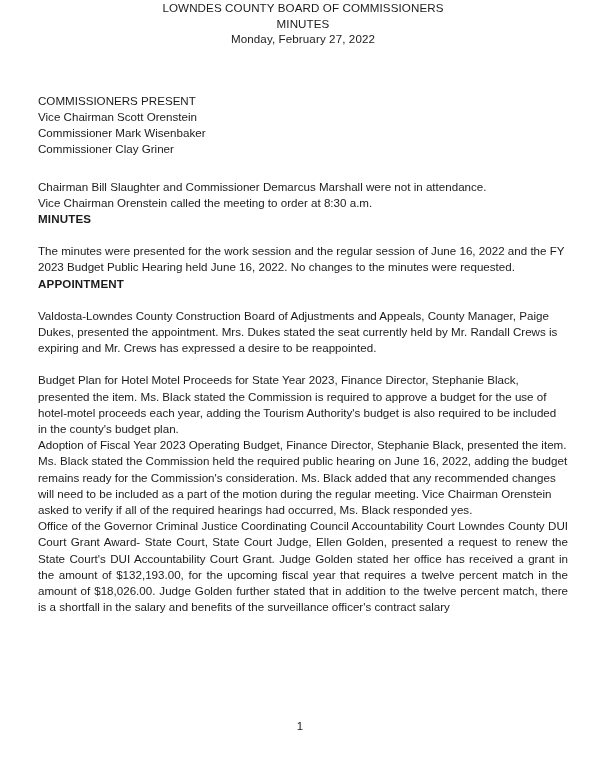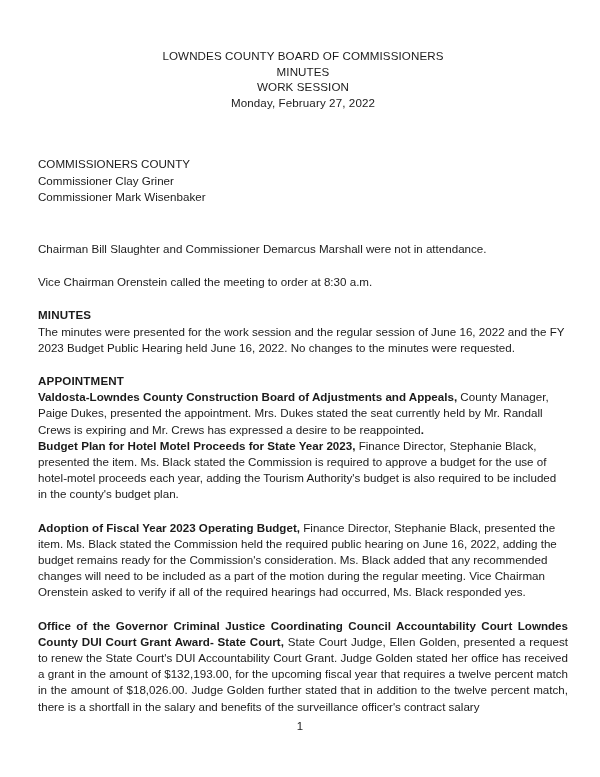--- a/index.html
+++ b/index.html
@@ -26,21 +26,20 @@
   .content {
     position: absolute;
     left: 38px;
     top: 0;
     width: 530px;
   }
 
   
   .doc-header {
     text-align: center;
-    padding-top: 48px;
   }
   .doc-header .hline {
     font-size: 11.6px;
     line-height: 15.6px;
     letter-spacing: 0.1px;
     white-space: nowrap;
   }
   .roster {
     margin-top: 46px;
   }
@@ -51,32 +50,32 @@
 
   .para {
     font-size: 11.6px;
     line-height: 16.2px;
     text-align: left;
   }
   .para.justify {
     text-align: justify;
     text-justify: inter-word;
   }
-  .gap-1 { }
-  .gap-2 { margin-top: 17px; }
+  .gap-1 { margin-top: 16px; }
+  .gap-2 { }
   .gap-3 { margin-top: 18px; }
 
   .heading {
     font-size: 11.6px;
     line-height: 16.2px;
     font-weight: bold;
     letter-spacing: 0.15px;
   }
   .lead {
-    font-weight: bold;
+    font-weight: normal;
   }
 
   .page-number {
     position: absolute;
     top: 719px;
     left: 0;
     width: 600px;
     text-align: center;
     font-size: 11.4px;
     line-height: 14px;
@@ -85,31 +84,31 @@
 </head>
 <body>
 
 <div class="page">
 
   <div class="content">
 
     <div class="doc-header">
       <div class="hline">LOWNDES COUNTY BOARD OF COMMISSIONERS</div>
       <div class="hline">MINUTES</div>
-      <div class="hline">WORK SESSION</div>
       <div class="hline">Monday, February 27, 2022</div>
     </div>
 
     <div class="roster">
-      <div class="rline">COMMISSIONERS COUNTY</div>
+      <div class="rline">COMMISSIONERS PRESENT</div>
+      <div class="rline">Vice Chairman Scott Orenstein</div>
+      <div class="rline">Commissioner Mark Wisenbaker</div>
       <div class="rline">Commissioner Clay Griner</div>
-      <div class="rline">Commissioner Mark Wisenbaker</div>
     </div>
 
-    <div class="para gap-3" style="margin-top:36px;">Chairman Bill Slaughter and Commissioner Demarcus Marshall were not in attendance.</div>
+    <div class="para gap-3" style="margin-top:21px;">Chairman Bill Slaughter and Commissioner Demarcus Marshall were not in attendance.</div>
 
     <div class="para gap-2">Vice Chairman Orenstein called the meeting to order at 8:30 a.m.</div>
 
     <div class="heading gap-2">MINUTES</div>
     <div class="para gap-1">The minutes were presented for the work session and the regular session of June 16, 2022 and the FY 2023 Budget Public Hearing held June 16, 2022.  No changes to the minutes were requested.</div>
 
     <div class="heading gap-2">APPOINTMENT</div>
     <div class="para gap-1"><span class="lead">Valdosta-Lowndes County Construction Board of Adjustments and Appeals,</span><span> County Manager, Paige Dukes, presented the appointment.  Mrs. Dukes stated the seat currently held by Mr. Randall Crews is expiring and Mr. Crews has expressed a desire to be reappointed</span><span class="lead">.</span></div>
 
 

